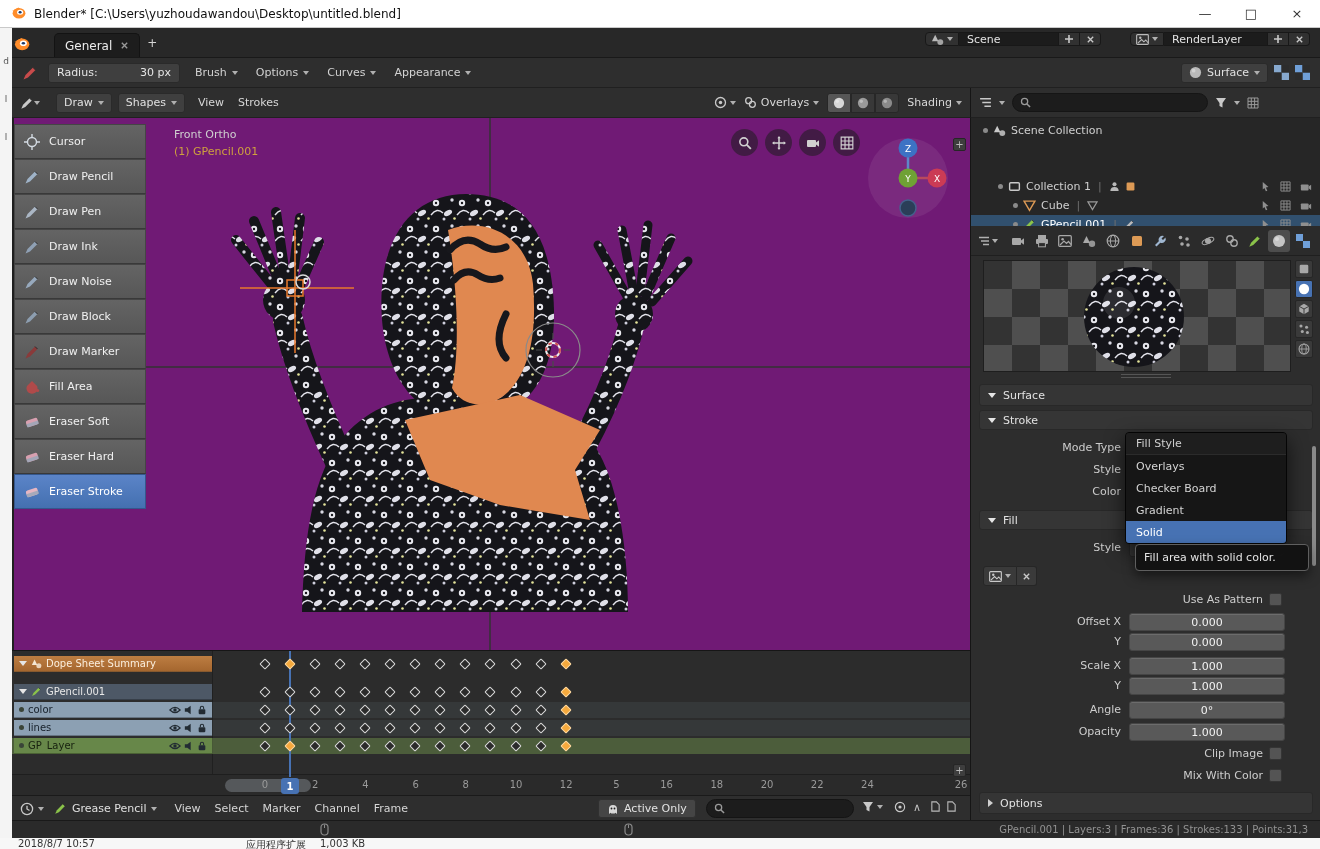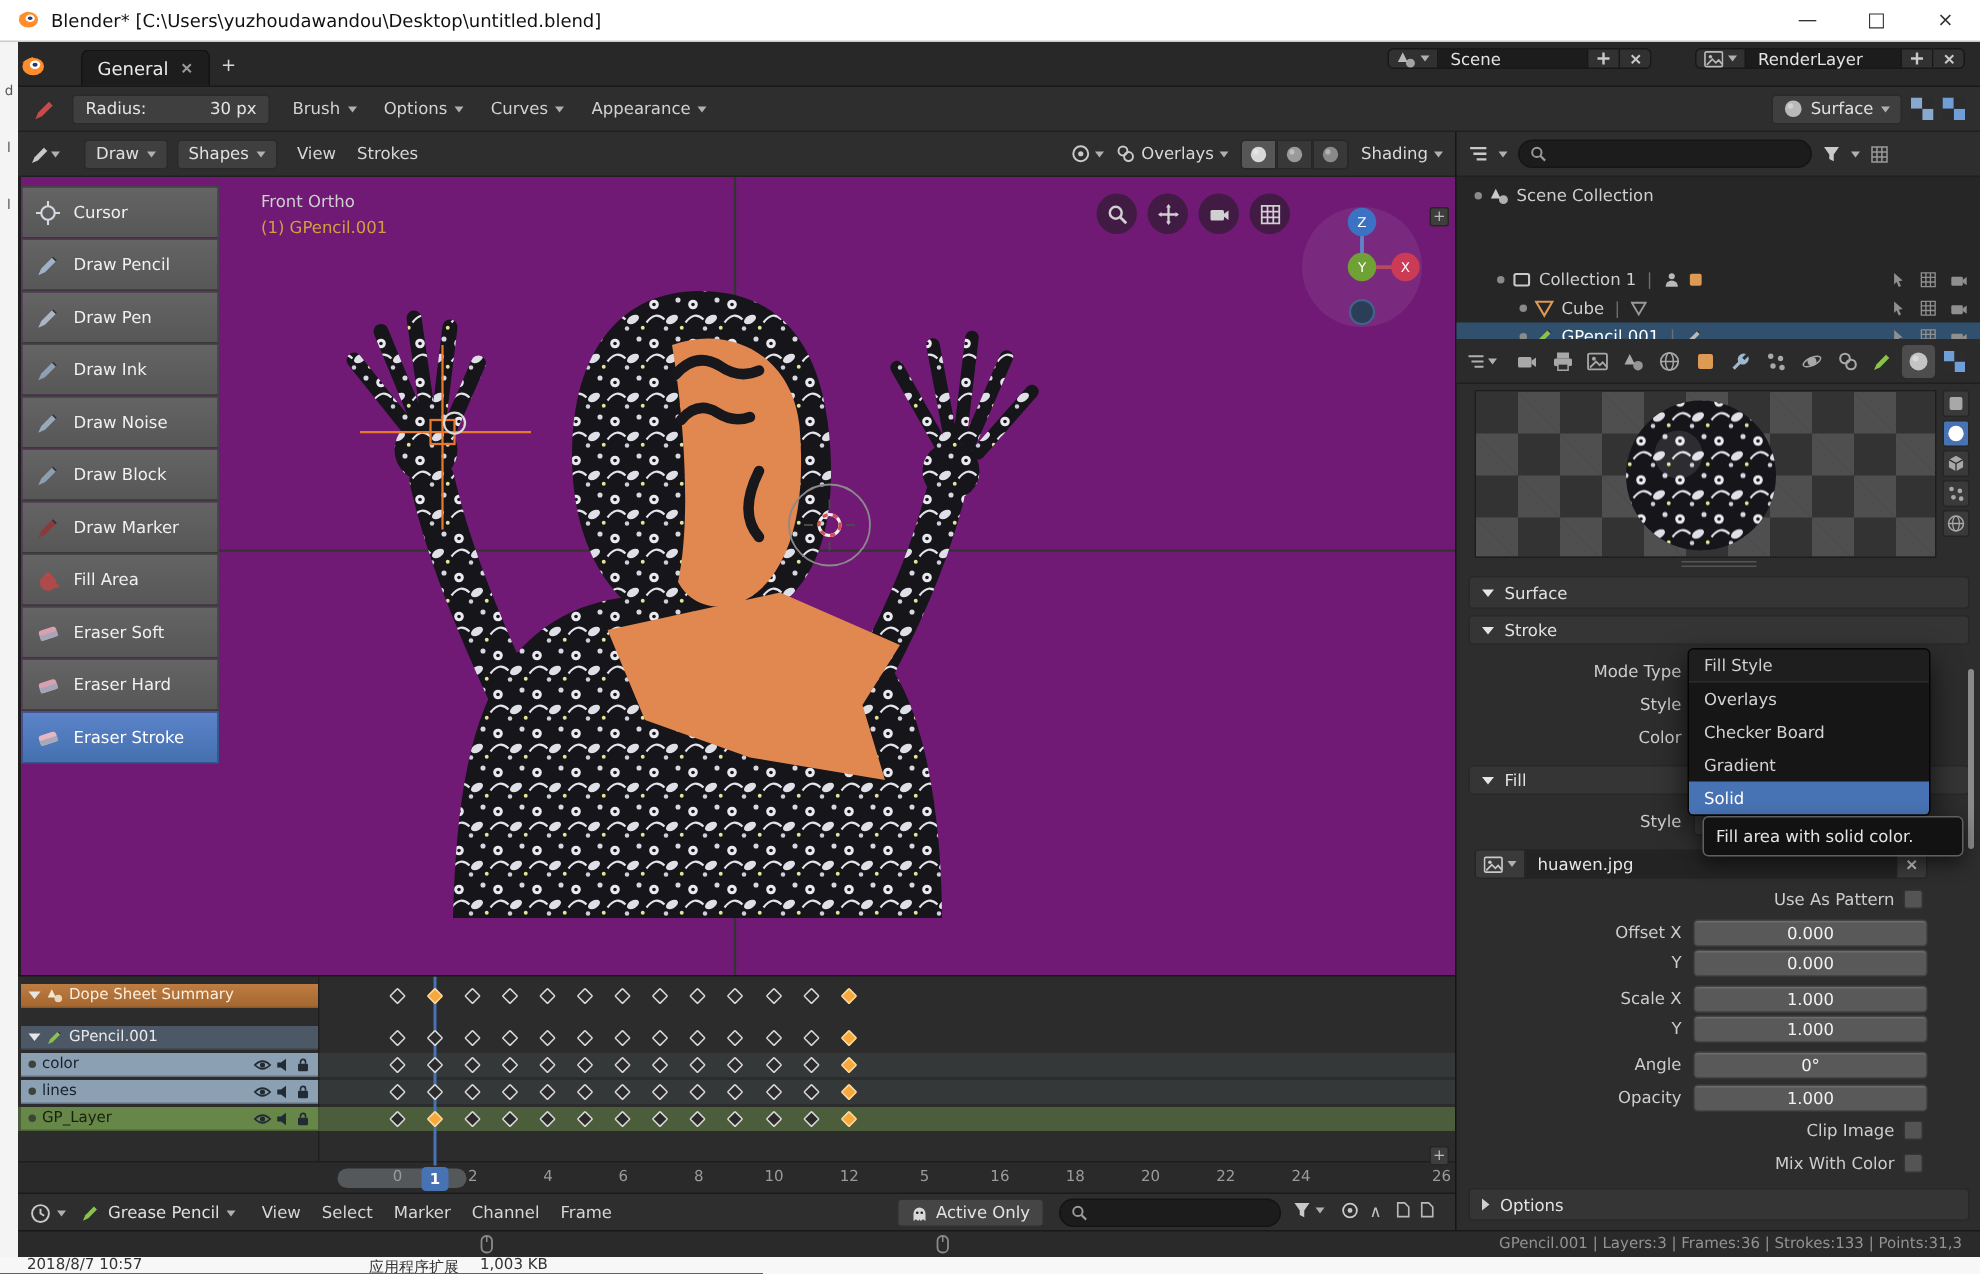--- a/index.html
+++ b/index.html
@@ -927,21 +927,20 @@
           <span class="imgbtn">
               <span class="ico" style="width:13px;height:13px">
                 <svg viewBox="0 0 14 12">
                   <rect x="0.7" y="0.7" width="12.6" height="10.6" rx="1" fill="none" stroke="#c9c9c9" stroke-width="1.2"></rect>
                   <circle cx="4.6" cy="4.2" r="1.3" fill="#c9c9c9"></circle>
                   <path d="M2 10 L6 6 L8.5 8.5 L10.5 6.5 L13 9.5" fill="none" stroke="#c9c9c9" stroke-width="1.2"></path>
                 </svg>
               </span>
               <span class="caret"></span>
             </span>
-          <span id="img-name">huawen.jpg</span>
           <span class="imgx">
               <span class="ico" style="width:9px;height:9px">
                 <svg viewBox="0 0 10 10">
                   <path d="M2 2 L8 8 M8 2 L2 8" stroke="#c9c9c9" stroke-width="1.5"></path>
                 </svg>
               </span>
             </span>
         </div>
       </div>
       <div class="prow" style="top:364px">

